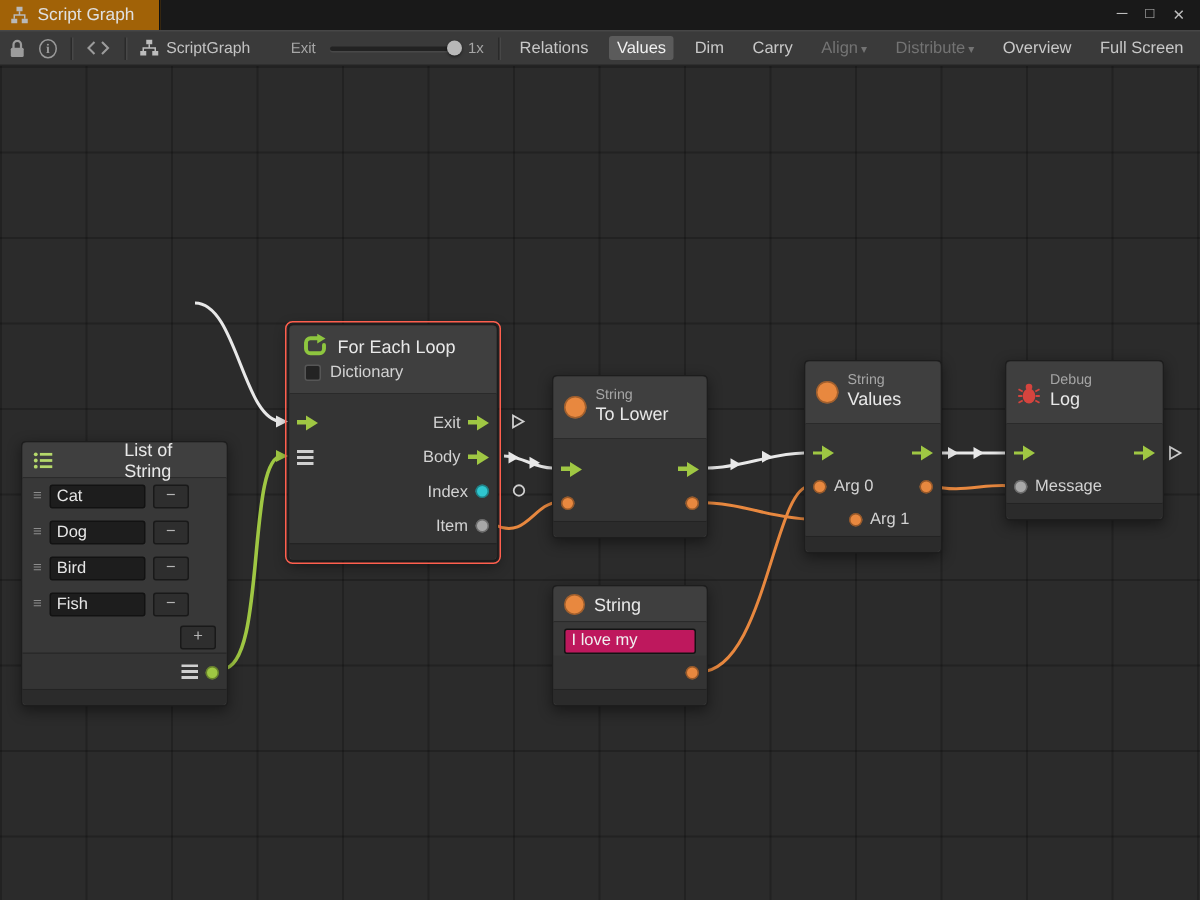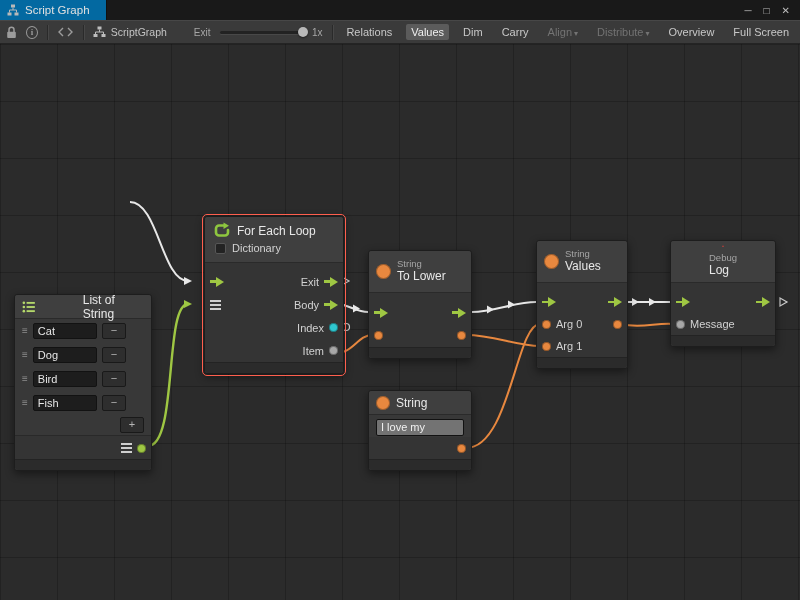--- a/index.html
+++ b/index.html
@@ -4,21 +4,21 @@
 <style>
   * { margin:0; padding:0; box-sizing:border-box; }
   html,body { width:800px; height:600px; overflow:hidden; background:#2b2b2b;
               font-family:"Liberation Sans", sans-serif; }
   #app { position:relative; width:800px; height:600px; }
 
   
   #titlebar { position:absolute; left:0; top:0; width:800px; height:20px;
               background:#191919; display:flex; align-items:center; z-index:5; }
   .tab { display:flex; align-items:center; gap:6px; height:20px; padding:0 16px 0 7px;
-         background:#0369a1; border-right:1px solid #101010; }
+         background:#a16207; border-right:1px solid #101010; }
   .tab-title { font-size:11.5px; color:#e0e0e0; }
   .win-controls { margin-left:auto; display:flex; gap:12px; padding-right:10px; }
   .win-controls span { font-size:10px; color:#bdbdbd; cursor:default; }
 
   
   #toolbar { position:absolute; left:0; top:20px; width:800px; height:24px;
              background:#3a3a3a; border-top:1px solid #474747; border-bottom:1px solid #242424;
              display:flex; align-items:center; padding:0 6px; gap:9px; z-index:5; }
   .vsep { width:1px; height:15px; background:#2a2a2a; box-shadow:1px 0 0 #474747; }
   .tb-ic { display:flex; align-items:center; }
@@ -92,21 +92,21 @@
   .lhandle { color:#8d8d8d; font-size:10px; line-height:10px; }
   .lfield { width:64px; height:16px; background:#1d1d1d; border:1px solid #121212;
             border-radius:2px; color:#e6e6e6; font-size:11px; padding:0 4px;
             font-family:"Liberation Sans",sans-serif; }
   .sq-btn { width:24px; height:16px; background:#2e2e2e; border:1px solid #191919;
             border-radius:2px; color:#b5b5b5; font-size:11px; line-height:13px;
             text-align:center; }
   .plus-row { display:flex; justify-content:flex-end; padding:2px 7px; height:20px;
               background:#383838; }
   .out-row { position:relative; height:24px; background:#343434; border-top:1px solid #292929; }
-  .field-wide { width:88px; height:17px; background:#737373; border:1px solid #121212;
+  .field-wide { width:88px; height:17px; background:#be185d; border:1px solid #121212;
                 border-radius:2px; color:#f0f0f0; font-size:11px; padding:0 4px;
                 font-family:"Liberation Sans",sans-serif; }
 </style>
 </head>
 <body>
 
 <div id="app">
 
   <div id="titlebar">
     <div class="tab">
@@ -243,21 +243,21 @@
     </div>
     <div class="out-row">
       <span class="pright" style="height:24px;">
         <span class="mlist"></span>
         <span class="dot green"></span>
       </span>
     </div>
     <div class="nfoot"></div>
   </div>
 
-  <div class="node selected" style="left:204px; top:216px; width:140px;">
+  <div class="node selected" style="left:192px; top:216px; width:140px;">
     <div class="nhead" style="height:46px; flex-direction:column; align-items:flex-start; gap:3px; padding:5px 8px;">
       <span style="display:flex; align-items:center; gap:6px;">
         <svg width="18" height="17" viewBox="0 0 18 17">
           <path d="M11 3.5 H6 a3 3 0 0 0 -3 3 v4 a3 3 0 0 0 3 3 h6 a3 3 0 0 0 3 -3 V8" stroke="#8ec63f" stroke-width="2.6" fill="none" stroke-linecap="round"></path>
           <polygon points="10.5,0.5 10.5,7 16,3.7" fill="#8ec63f"></polygon>
         </svg>
         <span class="ntitle">For Each Loop</span>
       </span>
       <span style="display:flex; align-items:center; gap:6px; padding-left:2px;">
         <span class="cb"></span>
@@ -365,32 +365,32 @@
       </div>
       <div class="prow" style="height:22px;">
         <span class="pleft" style="height:22px;">
           <span class="dot orange"></span>
           <span class="plabel">Arg 0</span>
         </span>
         <span class="pright" style="height:22px;">
           <span class="dot orange"></span>
         </span>
       </div>
-      <div class="prow" style="height:22px;">
+      <div class="prow" style="height:22px;margin-left:24px;">
         <span class="pleft" style="height:22px;">
           <span class="dot orange"></span>
           <span class="plabel">Arg 1</span>
         </span>
       </div>
     </div>
     <div class="nfoot"></div>
   </div>
 
   <div class="node" style="left:670px; top:240px; width:106px;">
-    <div class="nhead" style="height:42px;flex-direction:column;">
+    <div class="nhead" style="height:42px;">
       <svg width="16" height="16" viewBox="0 0 16 16">
         <circle cx="8" cy="4" r="2.2" fill="#d5443e"></circle>
         <ellipse cx="8" cy="10" rx="4.2" ry="5" fill="#d5443e"></ellipse>
         <path d="M3.8 7 L1 5.5 M3.6 10 H0.8 M3.8 13 L1 14.5 M12.2 7 L15 5.5 M12.4 10 H15.2 M12.2 13 L15 14.5" stroke="#d5443e" stroke-width="1.2" fill="none"></path>
       </svg>
       <span class="col">
         <span class="ncat">Debug</span>
         <span class="ntitle">Log</span>
       </span>
     </div>

